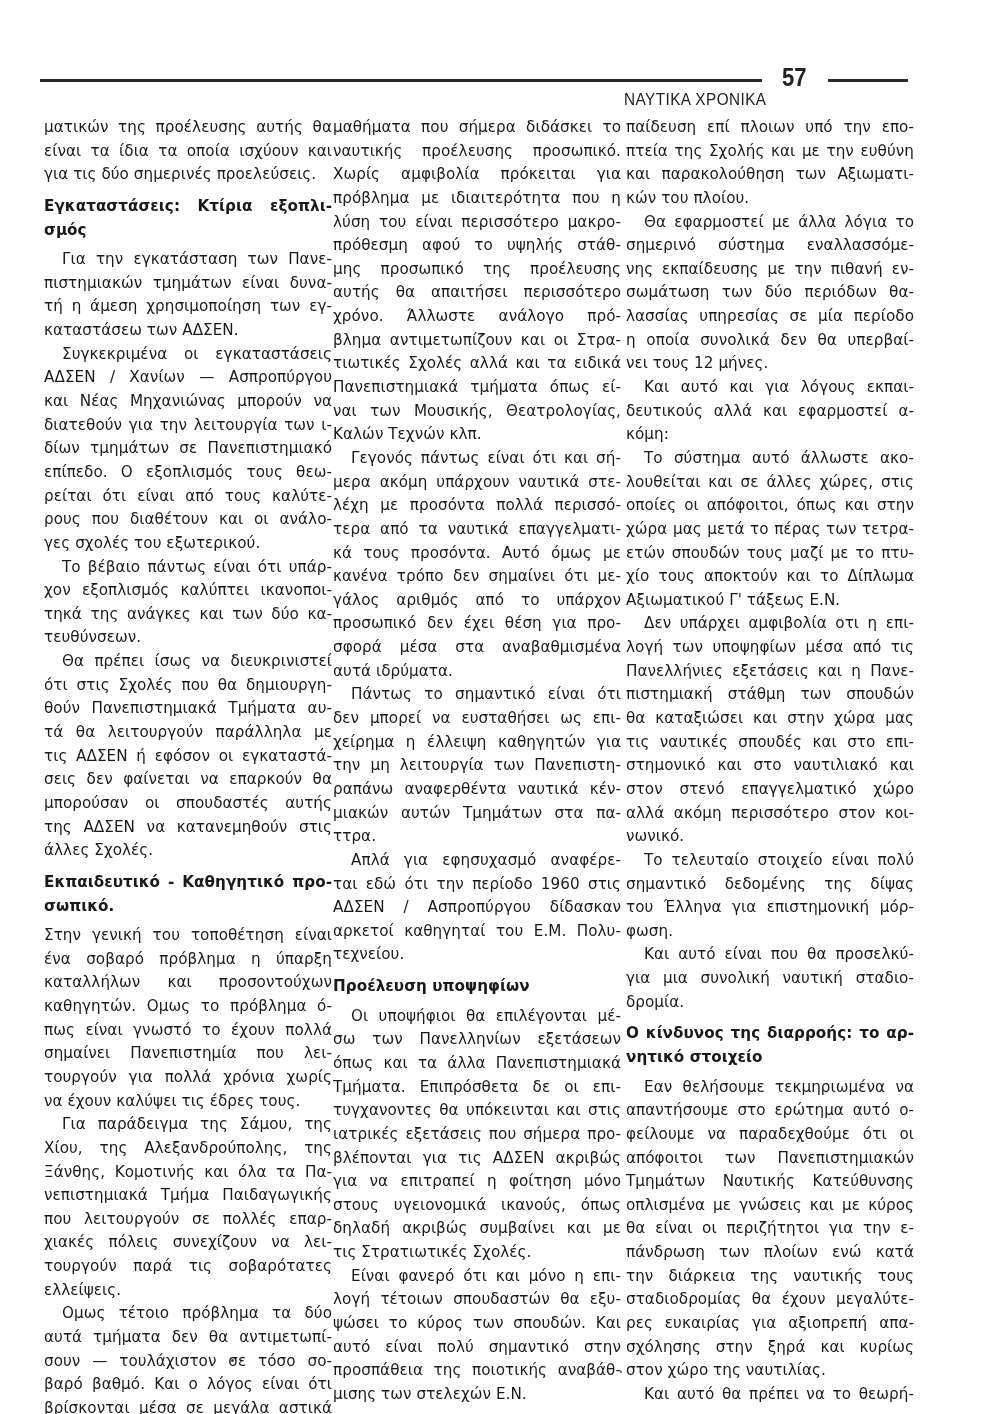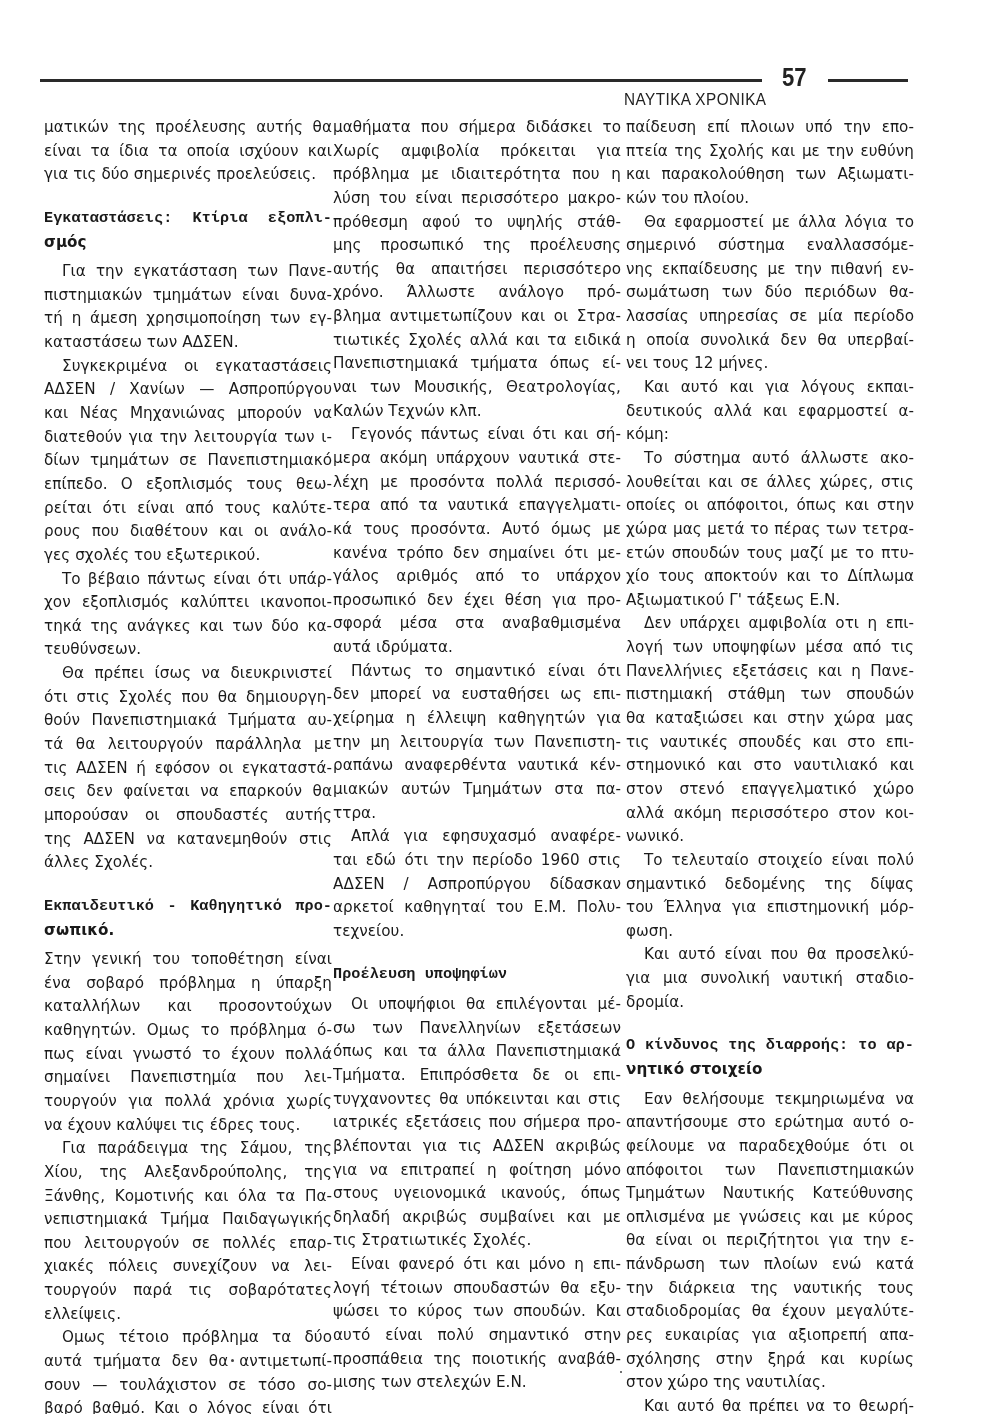--- a/index.html
+++ b/index.html
@@ -24,21 +24,21 @@
   .col.c3 { left: 626px; }
   .ln {
     display: block; height: 23.65px; line-height: 23.65px; font-size: 15.2px;
     text-align: justify; text-align-last: justify; white-space: nowrap; overflow: hidden;
     letter-spacing: 0.05px;
   }
   .ln.end { text-align-last: left; }
   .ln.ind { padding-left: 18px; }
   .ln.gap { margin-top: 6px; }
   .hd { font-weight: bold; }
-  .hd.gap { margin-top: 20px; font-family: Liberation Mono, monospace; }
+  .hd.gap { margin-top: 8px; }
   .speck { position:absolute; width:3px; height:3px; background:#444; border-radius:50%; }
 </style>
 </head>
 <body>
 
 <div class="rule left"></div>
 <div class="page-num">57</div>
 <div class="rule right"></div>
 <div class="running-head">ΝΑΥΤΙΚΑ ΧΡΟΝΙΚΑ</div>
 
@@ -95,20 +95,21 @@
   <span class="ln ind">Ομως τέτοιο πρόβλημα τα δύο</span>
   <span class="ln">αυτά τμήματα δεν θα αντιμετωπί-</span>
   <span class="ln">σουν — τουλάχιστον σε τόσο σο-</span>
   <span class="ln">βαρό βαθμό. Και ο λόγος είναι ότι</span>
   <span class="ln">βρίσκονται μέσα σε μεγάλα αστικά</span>
 
 </div>
 
 <div class="col c2">
   <span class="ln">μαθήματα που σήμερα διδάσκει το</span>
+  <span class="ln">ναυτικής προέλευσης προσωπικό.</span>
   <span class="ln">Χωρίς αμφιβολία πρόκειται για</span>
   <span class="ln">πρόβλημα με ιδιαιτερότητα που η</span>
   <span class="ln">λύση του είναι περισσότερο μακρο-</span>
   <span class="ln">πρόθεσμη αφού το υψηλής στάθ-</span>
   <span class="ln">μης προσωπικό της προέλευσης</span>
   <span class="ln">αυτής θα απαιτήσει περισσότερο</span>
   <span class="ln">χρόνο. Άλλωστε ανάλογο πρό-</span>
   <span class="ln">βλημα αντιμετωπίζουν και οι Στρα-</span>
   <span class="ln">τιωτικές Σχολές αλλά και τα ειδικά</span>
   <span class="ln">Πανεπιστημιακά τμήματα όπως εί-</span>

